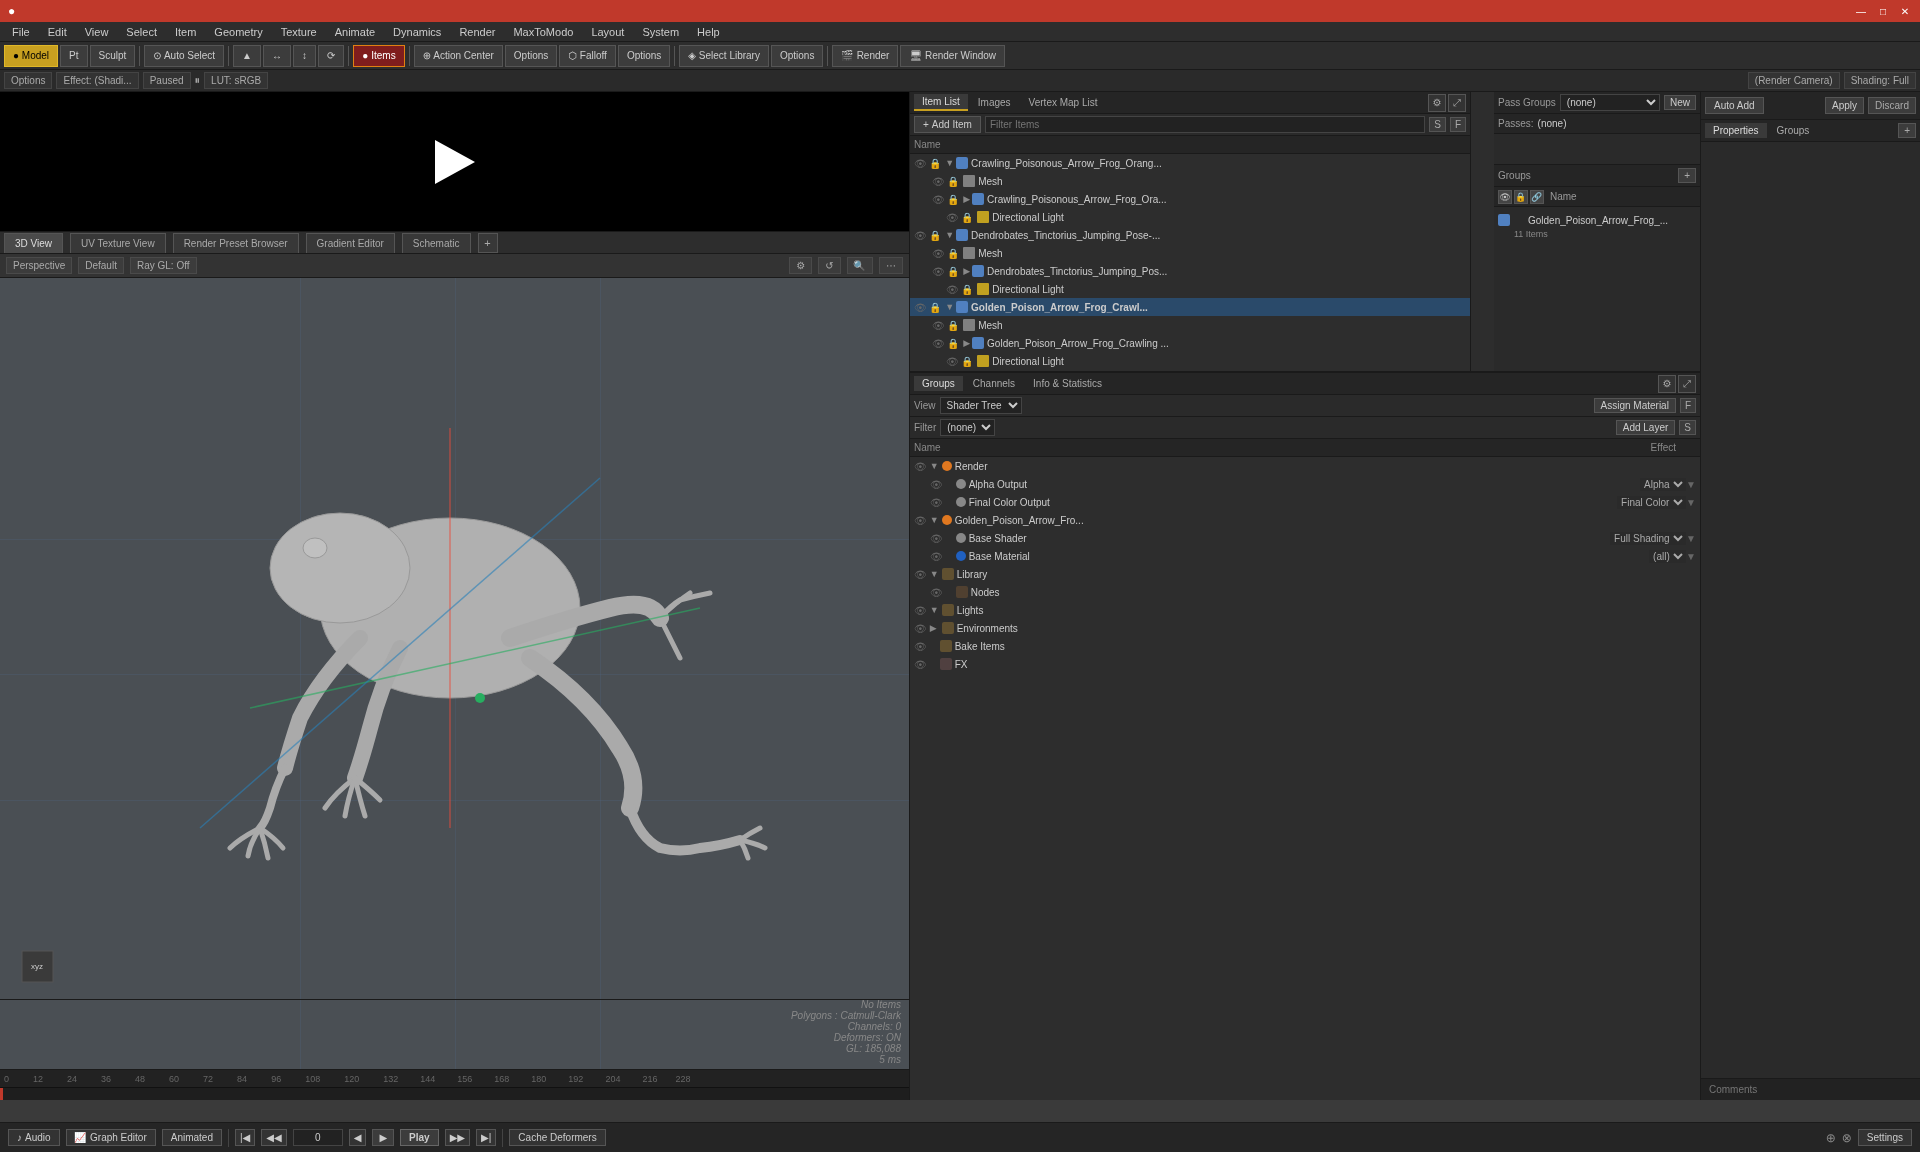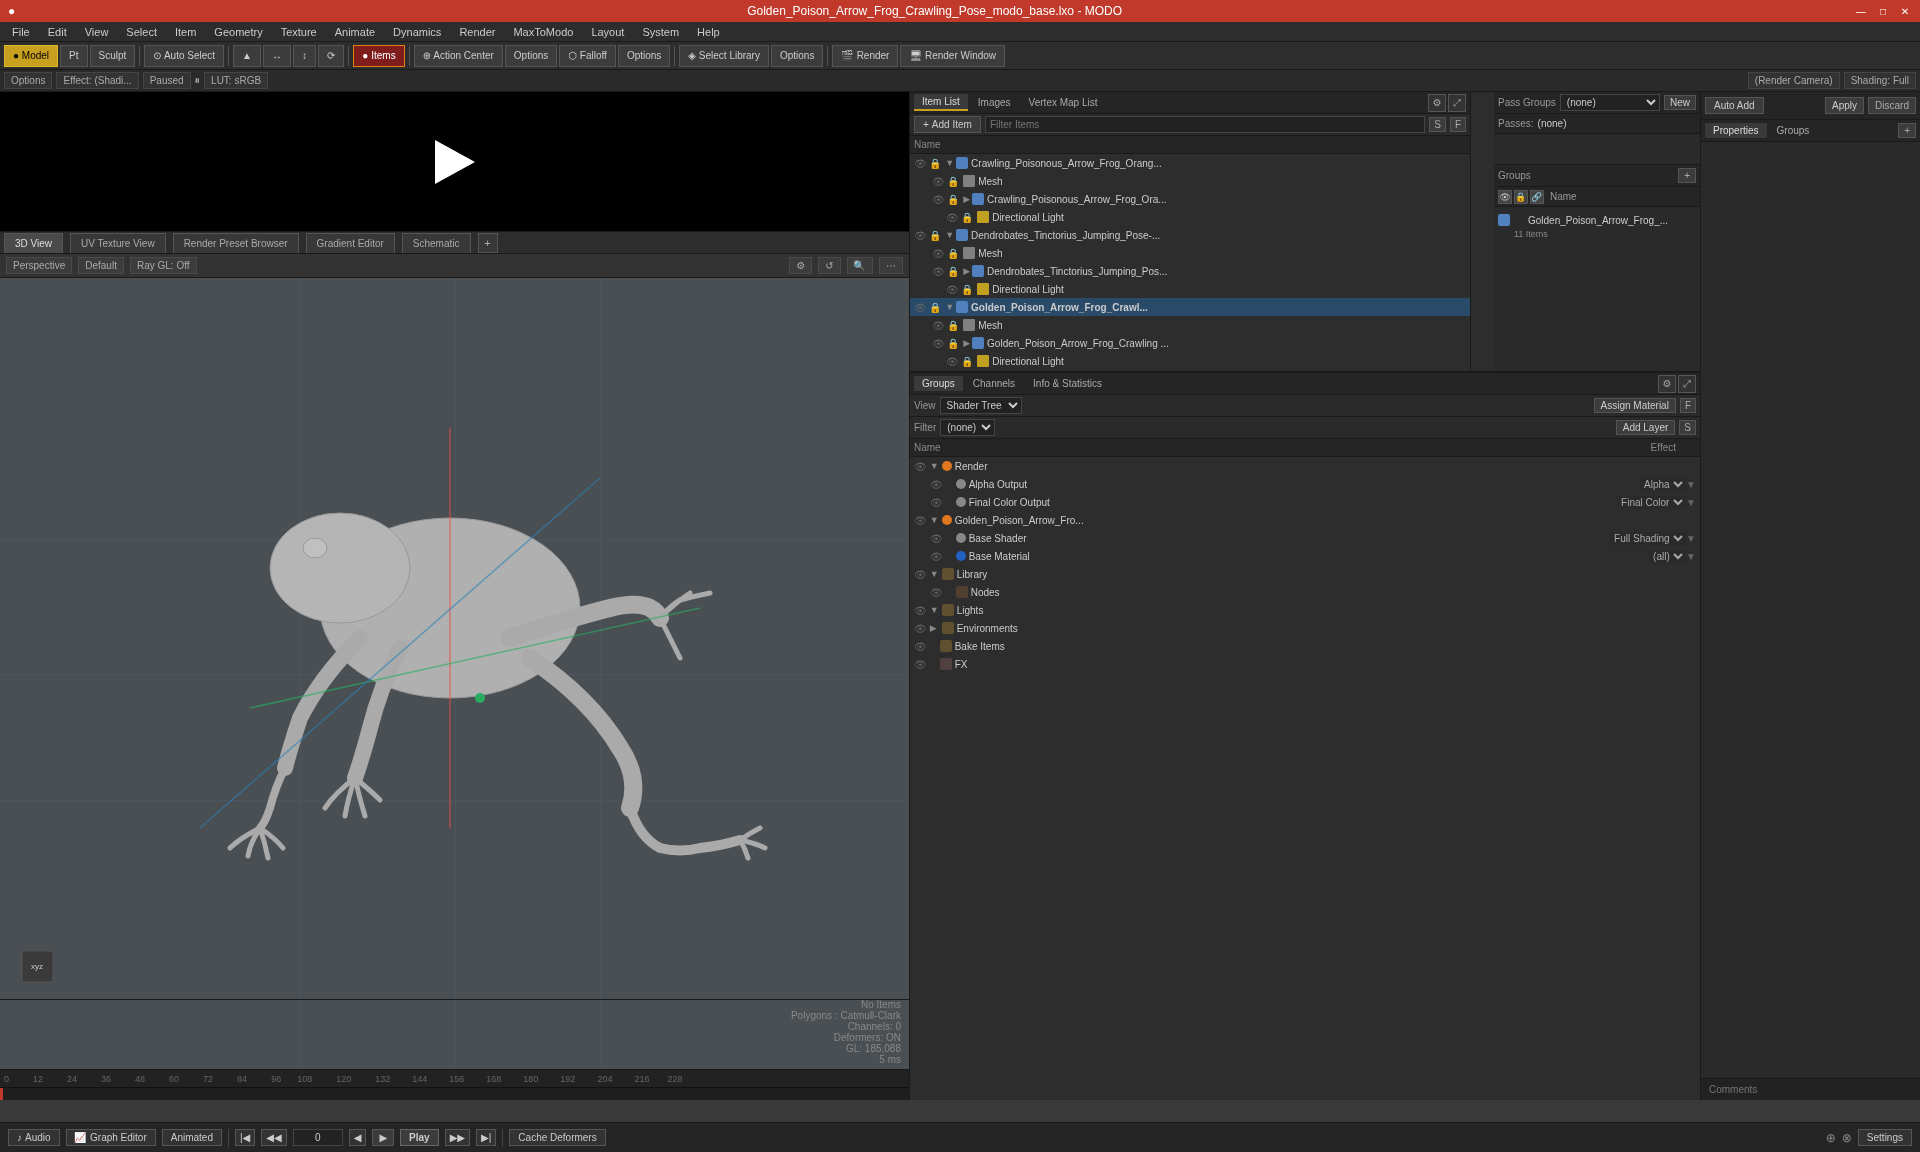--- a/index.html
+++ b/index.html
@@ -86,21 +86,20 @@
 
     
     .grid-line-h { position: absolute; left: 0; right: 0; height: 1px; background: rgba(80,100,130,0.3); }
     .grid-line-v { position: absolute; top: 0; bottom: 0; width: 1px; background: rgba(80,100,130,0.3); }
   </style>
 </head>
 <body>
 
 <div id="titlebar">
   <span>●</span>
-  <span class="title">Golden_Poison_Arrow_Frog_Crawling_Pose_modo_base.lxo - MODO</span>
   <div class="controls">
     <button class="ctrl-btn">—</button>
     <button class="ctrl-btn">□</button>
     <button class="ctrl-btn">✕</button>
   </div>
 </div>
 
 <div id="menubar">
   <span class="menu-item">File</span>
   <span class="menu-item">Edit</span>
@@ -239,42 +238,42 @@
 
         <ellipse cx="215" cy="220" rx="12" ry="10" fill="#c0c0c0" stroke="#999" stroke-width="1"></ellipse>
 
         <line x1="350" y1="100" x2="350" y2="500" stroke="#e74c3c" stroke-width="1.5" opacity="0.6"></line>
         <line x1="150" y1="380" x2="600" y2="280" stroke="#27ae60" stroke-width="1.5" opacity="0.6"></line>
         <line x1="100" y1="500" x2="500" y2="150" stroke="#2980b9" stroke-width="1.5" opacity="0.6"></line>
 
         <circle cx="380" cy="370" r="5" fill="#27ae60"></circle>
       </svg>
 
-      <div id="vp-status" style="position:absolute; bottom:0; right:0; left:0; height:70px; background:transparent; padding:4px 8px; font-size:10px; color:#888; display:flex; flex-direction:column; justify-content:flex-end; align-items:flex-end;">
+      <div id="vp-status" style="position:absolute; bottom:0; right:0; left:0; height:70px; background:transparent; padding:4px 8px; font-size:10px; color:#888; display:flex; flex-direction:column; justify-content:flex-end; align-items:flex-end;font-style:italic;">
         <div>No Items</div>
         <div>Polygons : Catmull-Clark</div>
         <div>Channels: 0</div>
         <div>Deformers: ON</div>
         <div>GL: 185,088</div>
         <div>5 ms</div>
       </div>
     </div>
 
     <div id="timeline-area" style="background:#2a2a2a; border-top:1px solid #1a1a1a;">
       <div style="height:18px; background:#222; display:flex; align-items:center; padding:0 4px; font-size:9px; color:#666; gap:4px; border-bottom:1px solid #111;">
         <span>0</span>
         <span style="margin-left:20px">12</span>
         <span style="margin-left:20px">24</span>
         <span style="margin-left:20px">36</span>
         <span style="margin-left:20px">48</span>
         <span style="margin-left:20px">60</span>
         <span style="margin-left:20px">72</span>
         <span style="margin-left:20px">84</span>
         <span style="margin-left:20px">96</span>
-        <span style="margin-left:12px">108</span>
+        <span style="margin-left:20px">108</span>
         <span style="margin-left:20px">120</span>
         <span style="margin-left:20px">132</span>
         <span style="margin-left:18px">144</span>
         <span style="margin-left:18px">156</span>
         <span style="margin-left:18px">168</span>
         <span style="margin-left:18px">180</span>
         <span style="margin-left:18px">192</span>
         <span style="margin-left:18px">204</span>
         <span style="margin-left:18px">216</span>
         <span style="margin-left:14px">228</span>

